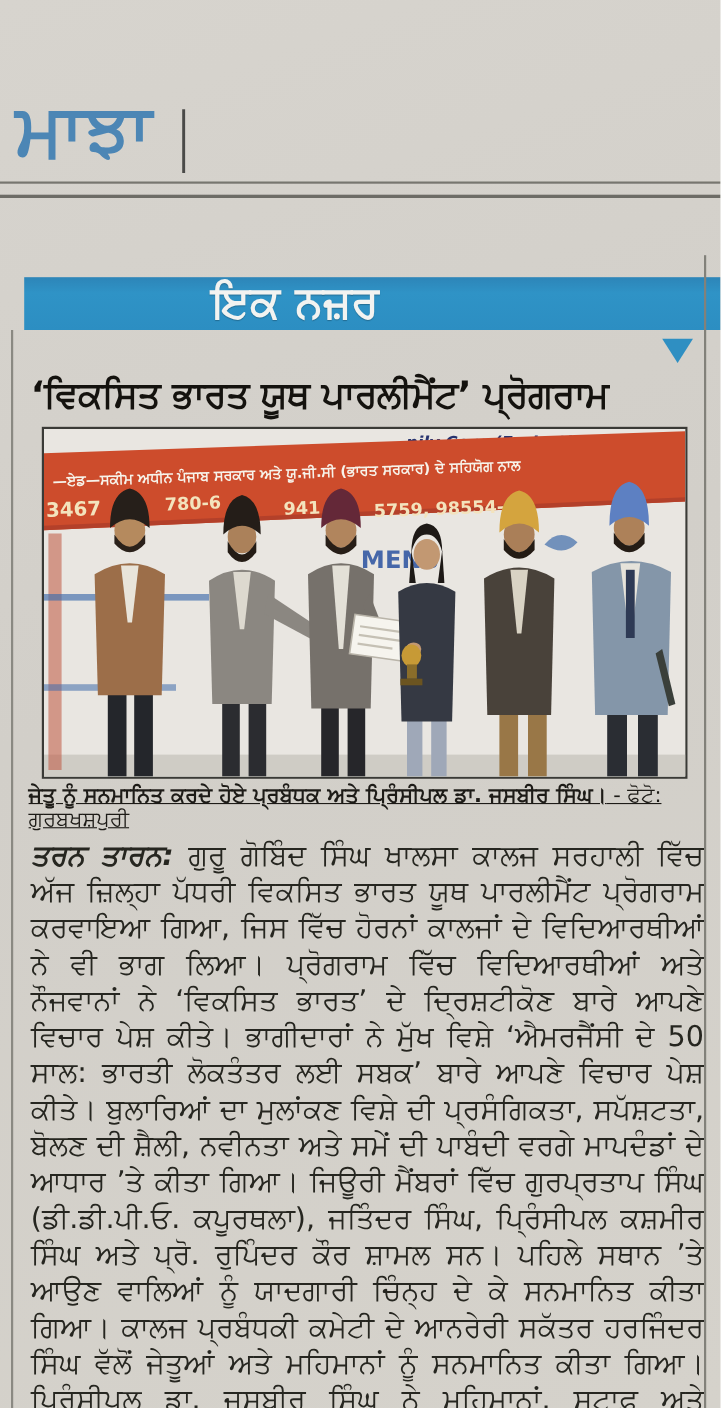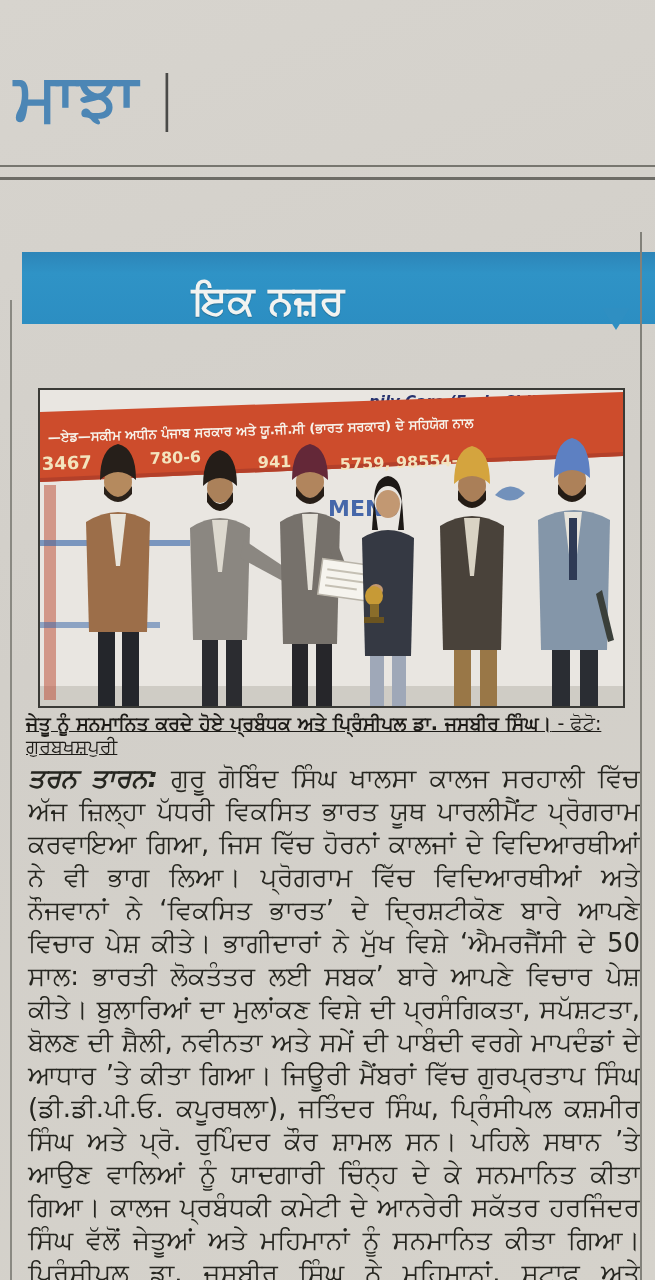--- a/index.html
+++ b/index.html
@@ -7,33 +7,33 @@
     position:relative;
     width:655px;height:1280px;
     background:linear-gradient(160deg,#d7d4ce 0%,#d2cfc9 45%,#d5d2cb 100%);
     font-family:"DejaVu Sans",sans-serif;
     color:#26241f;
     overflow:hidden;
   }
   
   .section-header{
     position:absolute;left:14px;top:38px;width:620px;height:120px;
-    display:flex;align-items:center;gap:18px;
+    display:flex;align-items:flex-end;gap:18px;
     font-size:66px;font-weight:bold;color:#4c86b5;
     letter-spacing:1px;
   }
   .section-header .sep{color:#4a4a48;font-weight:400;font-size:58px;transform:scaleX(.55);}
   
   .rule-a{position:absolute;left:0;top:165px;width:655px;height:2px;background:#77766f;}
   .rule-b{position:absolute;left:0;top:177px;width:655px;height:3px;background:#6d6c66;}
   
   .eyebrow-banner{
-    position:absolute;left:22px;top:252px;width:633px;height:72px;
+    position:absolute;left:22px;top:252px;width:633px;height:48px;
     background:linear-gradient(180deg,#2d85b8 0%,#2f93c6 30%,#2c8ec2 100%);
-    display:flex;align-items:flex-end;justify-content:center;
+    display:flex;align-items:flex-start;justify-content:center;
   }
   .eyebrow-banner .label{
     font-size:40px;font-weight:bold;color:#f2f3f1;
     text-shadow:0 1px 1px rgba(0,0,0,.25);
     margin-right:140px;
   }
   .banner-notch{
     position:absolute;left:602px;top:308px;
     width:0;height:0;
     border-left:14px solid transparent;border-right:14px solid transparent;
@@ -80,20 +80,21 @@
   </div>
 
   <div class="rule-a"></div>
   <div class="rule-b"></div>
 
   <div class="eyebrow-banner">
     <span class="label">ਇਕ ਨਜ਼ਰ</span>
   </div>
   <div class="banner-notch"></div>
 
+  <h1 class="headline">‘ਵਿਕਸਿਤ ਭਾਰਤ ਯੂਥ ਪਾਰਲੀਮੈਂਟ’ ਪ੍ਰੋਗਰਾਮ</h1>
 
   <figure class="photo-frame" style="margin:0">
     <svg width="583" height="316" viewBox="0 0 583 316">
 
       <rect x="0" y="0" width="583" height="316" fill="#e9e6e1"></rect>
       <rect x="0" y="296" width="583" height="20" fill="#cfccc5"></rect>
 
       <text x="312" y="17" font-size="15" font-weight="bold" fill="#27336f" font-style="italic">...nily Care (Early Childhood Car</text>
 
       <g>

